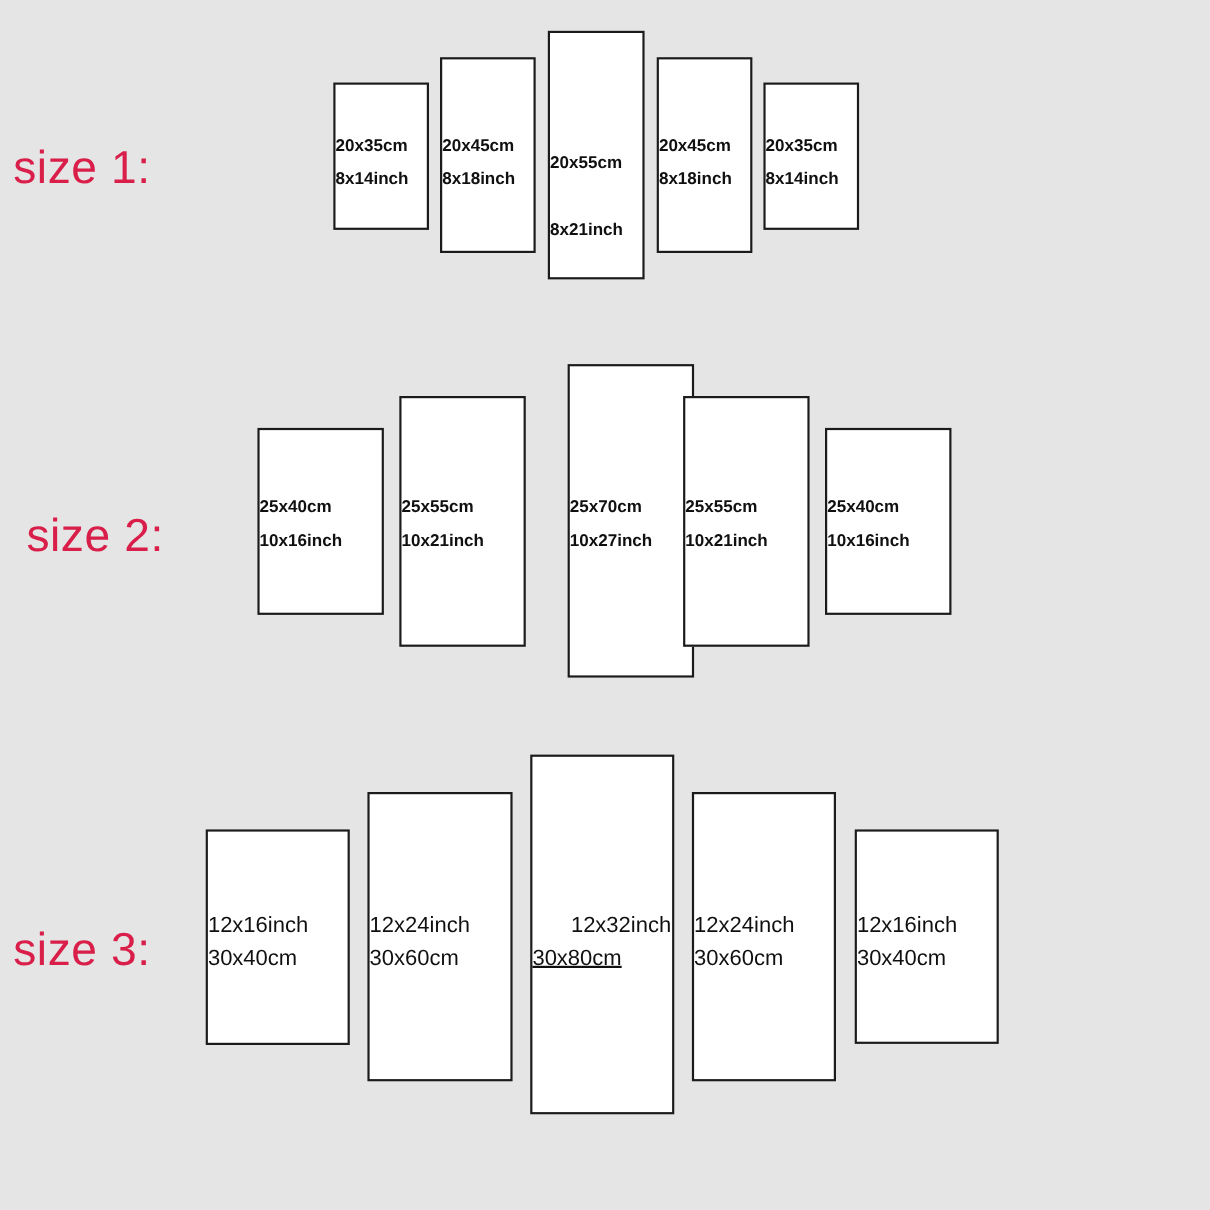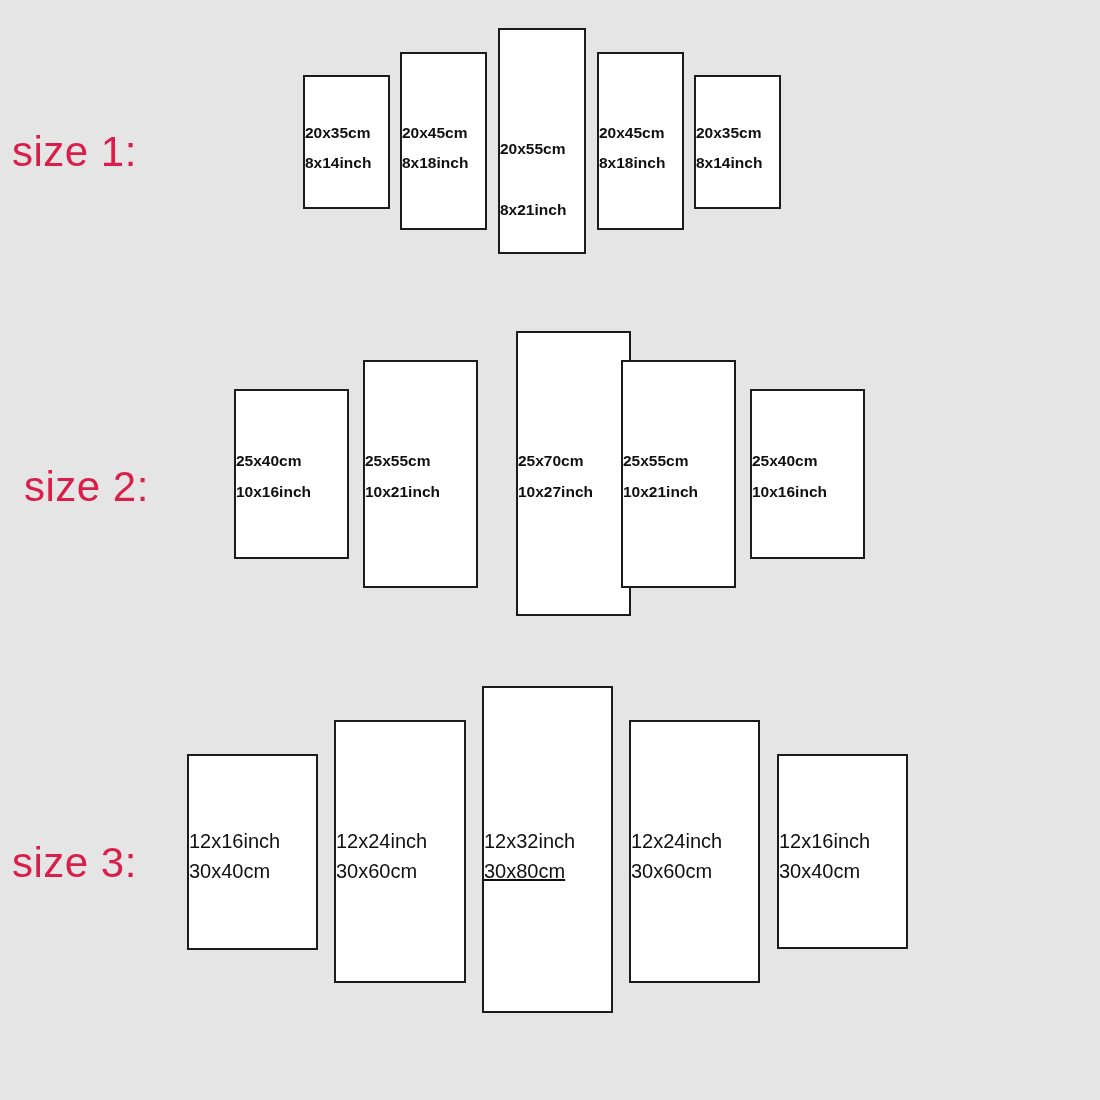--- a/index.html
+++ b/index.html
@@ -117,21 +117,21 @@
     <div class="size-label" style="left: 12px; top: 807px; color: rgb(216, 30, 73); margin-top: 35px;">size 3:</div>
     <div class="panel row-regular" style="left: 187px; top: 754px; width: 131px; height: 196px; border-color: rgb(27, 27, 27);">
       <div class="txt" style="top: 75px; color: rgb(16, 16, 16);">12x16inch</div>
       <div class="txt" style="top: 105px; color: rgb(16, 16, 16);">30x40cm</div>
     </div>
     <div class="panel row-regular" style="left: 334px; top: 720px; width: 132px; height: 263px; border-color: rgb(27, 27, 27);">
       <div class="txt" style="top: 109px; color: rgb(16, 16, 16);">12x24inch</div>
       <div class="txt" style="top: 139px; color: rgb(16, 16, 16);">30x60cm</div>
     </div>
     <div class="panel row-regular" style="left: 482px; top: 686px; width: 131px; height: 327px; border-color: rgb(27, 27, 27);">
-      <div class="txt" style="top: 143px; color: rgb(16, 16, 16);">12x32inch</div>
+      <div class="txt" style="top: 143px; color: rgb(16, 16, 16); padding-left: 35px;">12x32inch</div>
       <div class="txt" style="top: 173px; color: rgb(16, 16, 16); text-decoration: underline;">30x80cm</div>
     </div>
     <div class="panel row-regular" style="left: 629px; top: 720px; width: 131px; height: 263px; border-color: rgb(27, 27, 27);">
       <div class="txt" style="top: 109px; color: rgb(16, 16, 16);">12x24inch</div>
       <div class="txt" style="top: 139px; color: rgb(16, 16, 16);">30x60cm</div>
     </div>
     <div class="panel row-regular" style="left: 777px; top: 754px; width: 131px; height: 195px; border-color: rgb(27, 27, 27);">
       <div class="txt" style="top: 75px; color: rgb(16, 16, 16);">12x16inch</div>
       <div class="txt" style="top: 105px; color: rgb(16, 16, 16);">30x40cm</div>
     </div>

